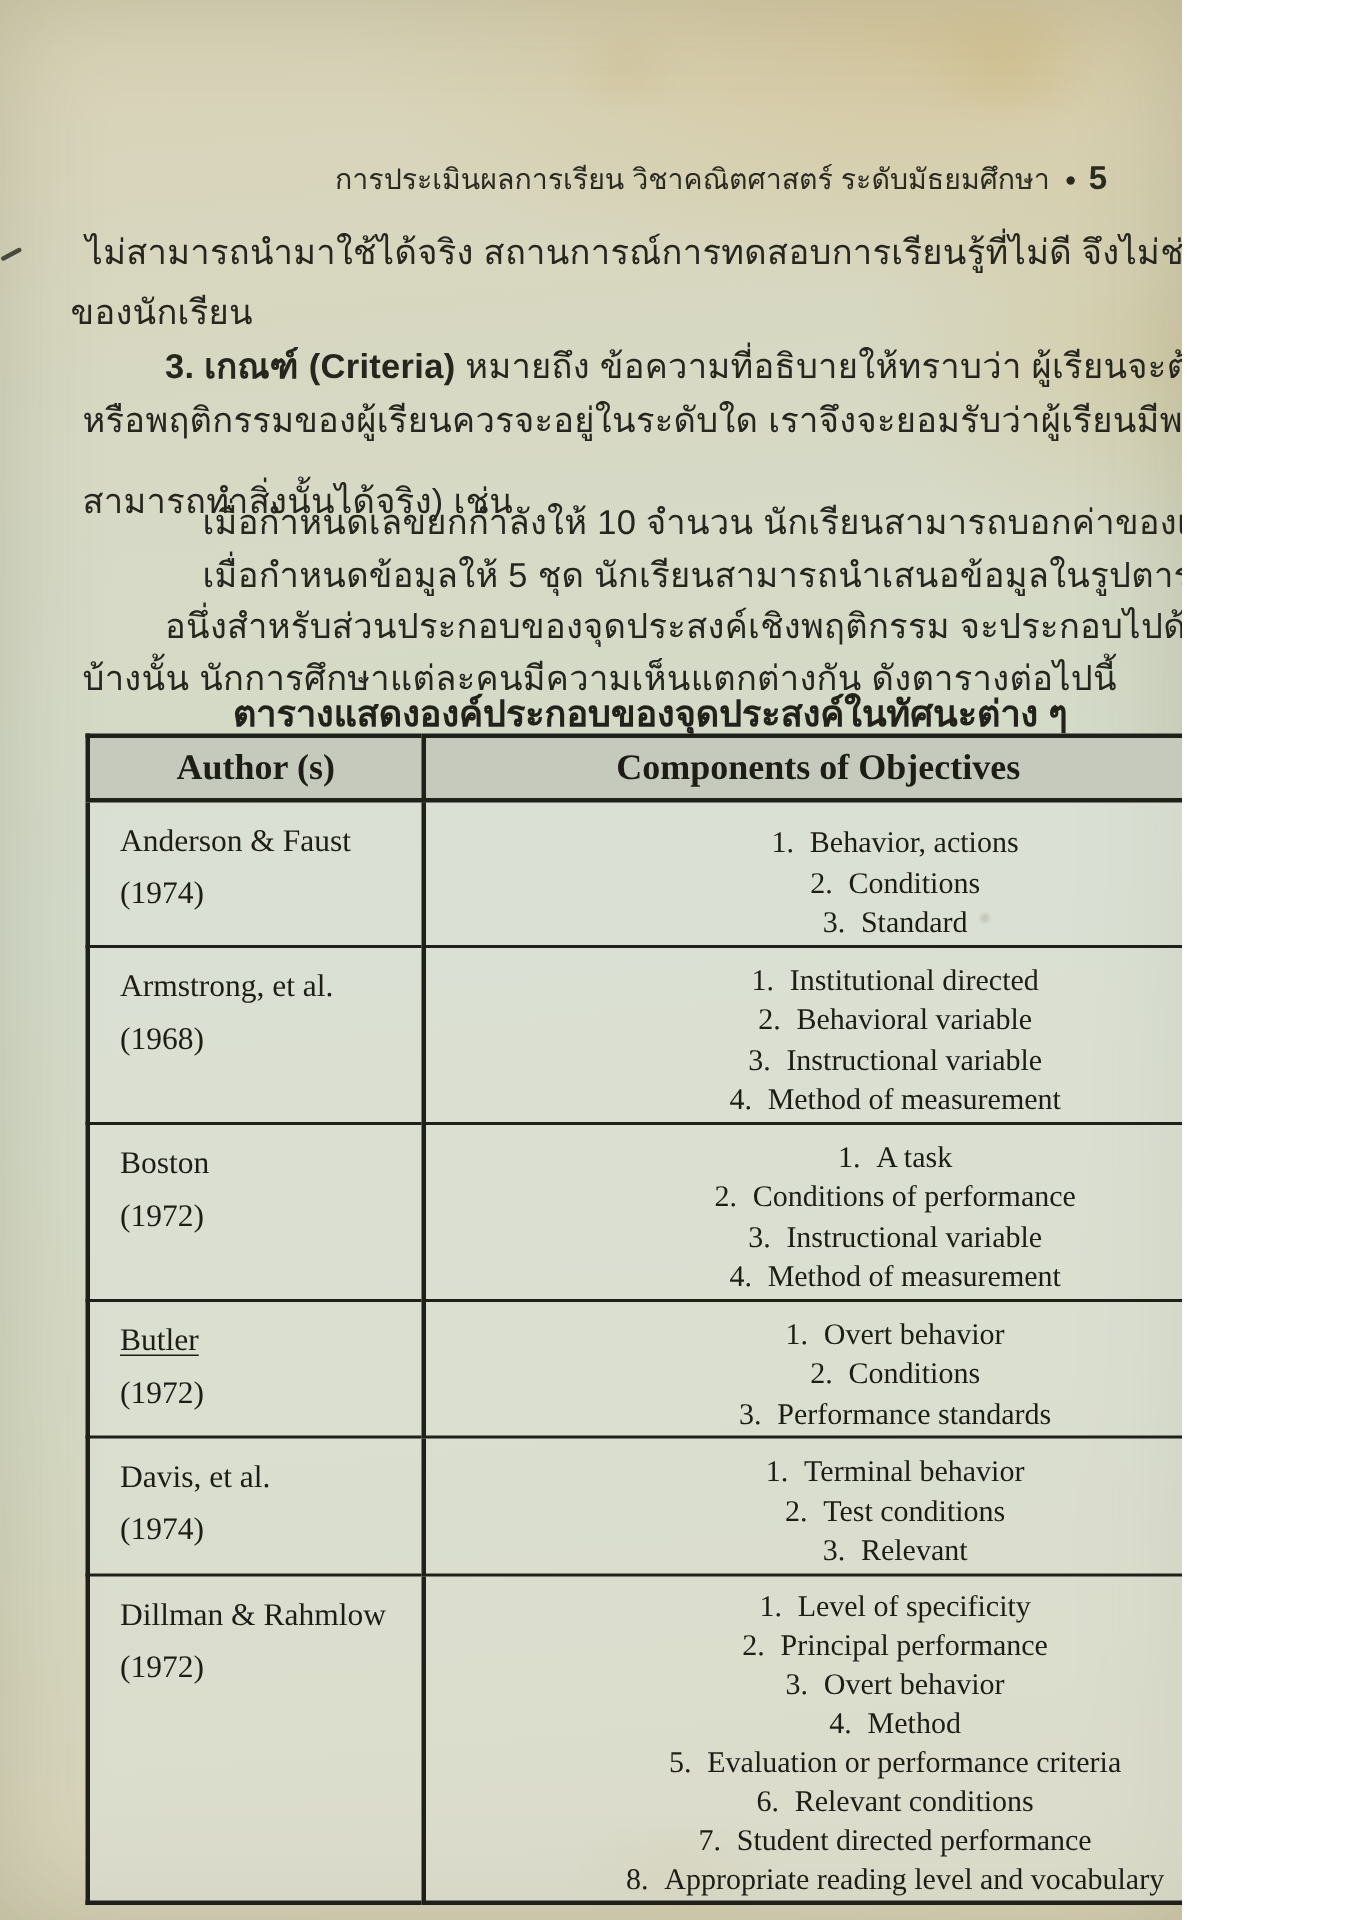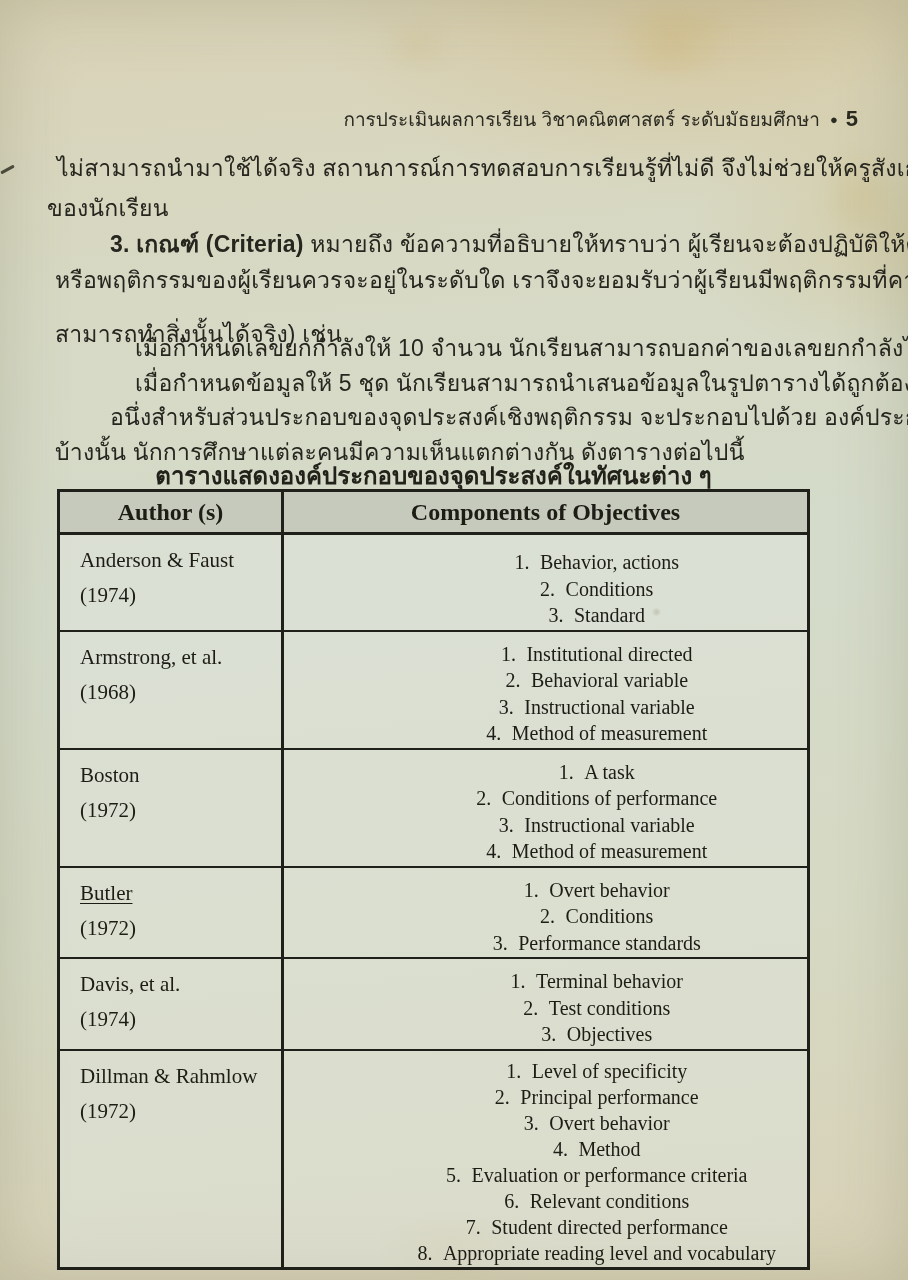--- a/index.html
+++ b/index.html
@@ -1,18 +1,18 @@
 <!DOCTYPE html>
 <html><head>
 <meta charset="utf-8">
 <style>
   html,body{margin:0;padding:0;}
   .page{
     position:relative;
-    width:908px;height:1280px;
+    width:788px;height:1280px;
     overflow:hidden;
     background:
       radial-gradient(ellipse 620px 280px at 78% 2%, rgba(208,180,118,0.38), rgba(0,0,0,0) 62%),
       radial-gradient(ellipse 300px 200px at 99% 18%, rgba(200,170,95,0.25), rgba(0,0,0,0) 70%),
       linear-gradient(175deg,#d9d2b6 0%,#d7d9c4 22%,#d4dbca 46%,#d6d9c3 72%,#d8d1b6 100%);
     box-shadow: inset 0 0 70px rgba(95,95,60,0.22);
     font-family:"Liberation Sans","DejaVu Sans",sans-serif;
   }
   .stain{position:absolute;border-radius:50%;pointer-events:none;}
   .stain-a{left:596px;top:8px;width:150px;height:66px;background:radial-gradient(circle,rgba(198,166,86,0.20),rgba(0,0,0,0) 70%);filter:blur(6px);}
@@ -168,21 +168,21 @@
     </tr>
     <tr class="body-row" style="height:79px;">
       <td class="author-cell">
         <div>Davis, et al.</div>
         <div>(1974)</div>
       </td>
       <td>
         <ol>
               <li>Terminal behavior</li>
               <li>Test conditions</li>
-              <li>Objectives</li>
+              <li>Relevant</li>
             </ol>
       </td>
     </tr>
     <tr class="body-row" style="height:215px;">
       <td class="author-cell">
         <div>Dillman &amp; Rahmlow</div>
         <div>(1972)</div>
       </td>
       <td>
         <ol class="tall-row">

